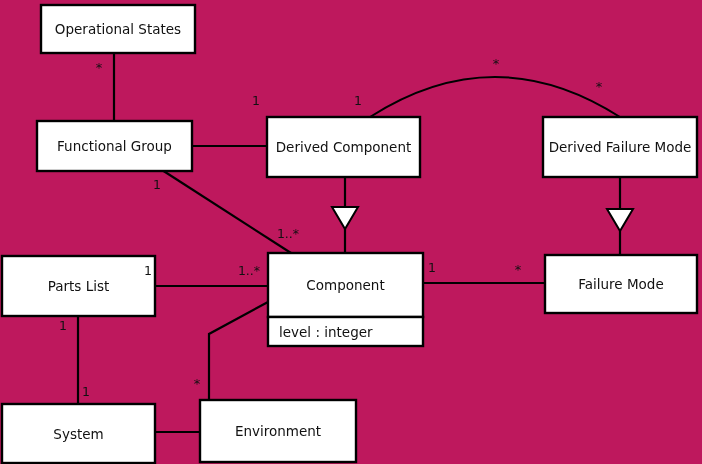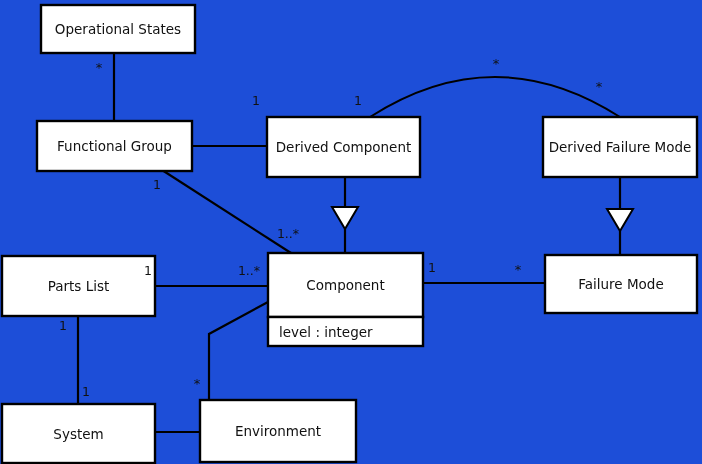--- a/index.html
+++ b/index.html
@@ -7,21 +7,21 @@
     padding: 0;
     background: #ffffff;
   }
   body {
     font-family: "DejaVu Sans", sans-serif;
   }
   #diagram-root {
     position: relative;
     width: 702px;
     height: 464px;
-    background: #1d4ed8;
+    background: #be185d;
     overflow: hidden;
   }
   svg#uml-canvas {
     position: absolute;
     top: 0;
     left: 0;
     width: 702px;
     height: 464px;
     display: block;
   }

